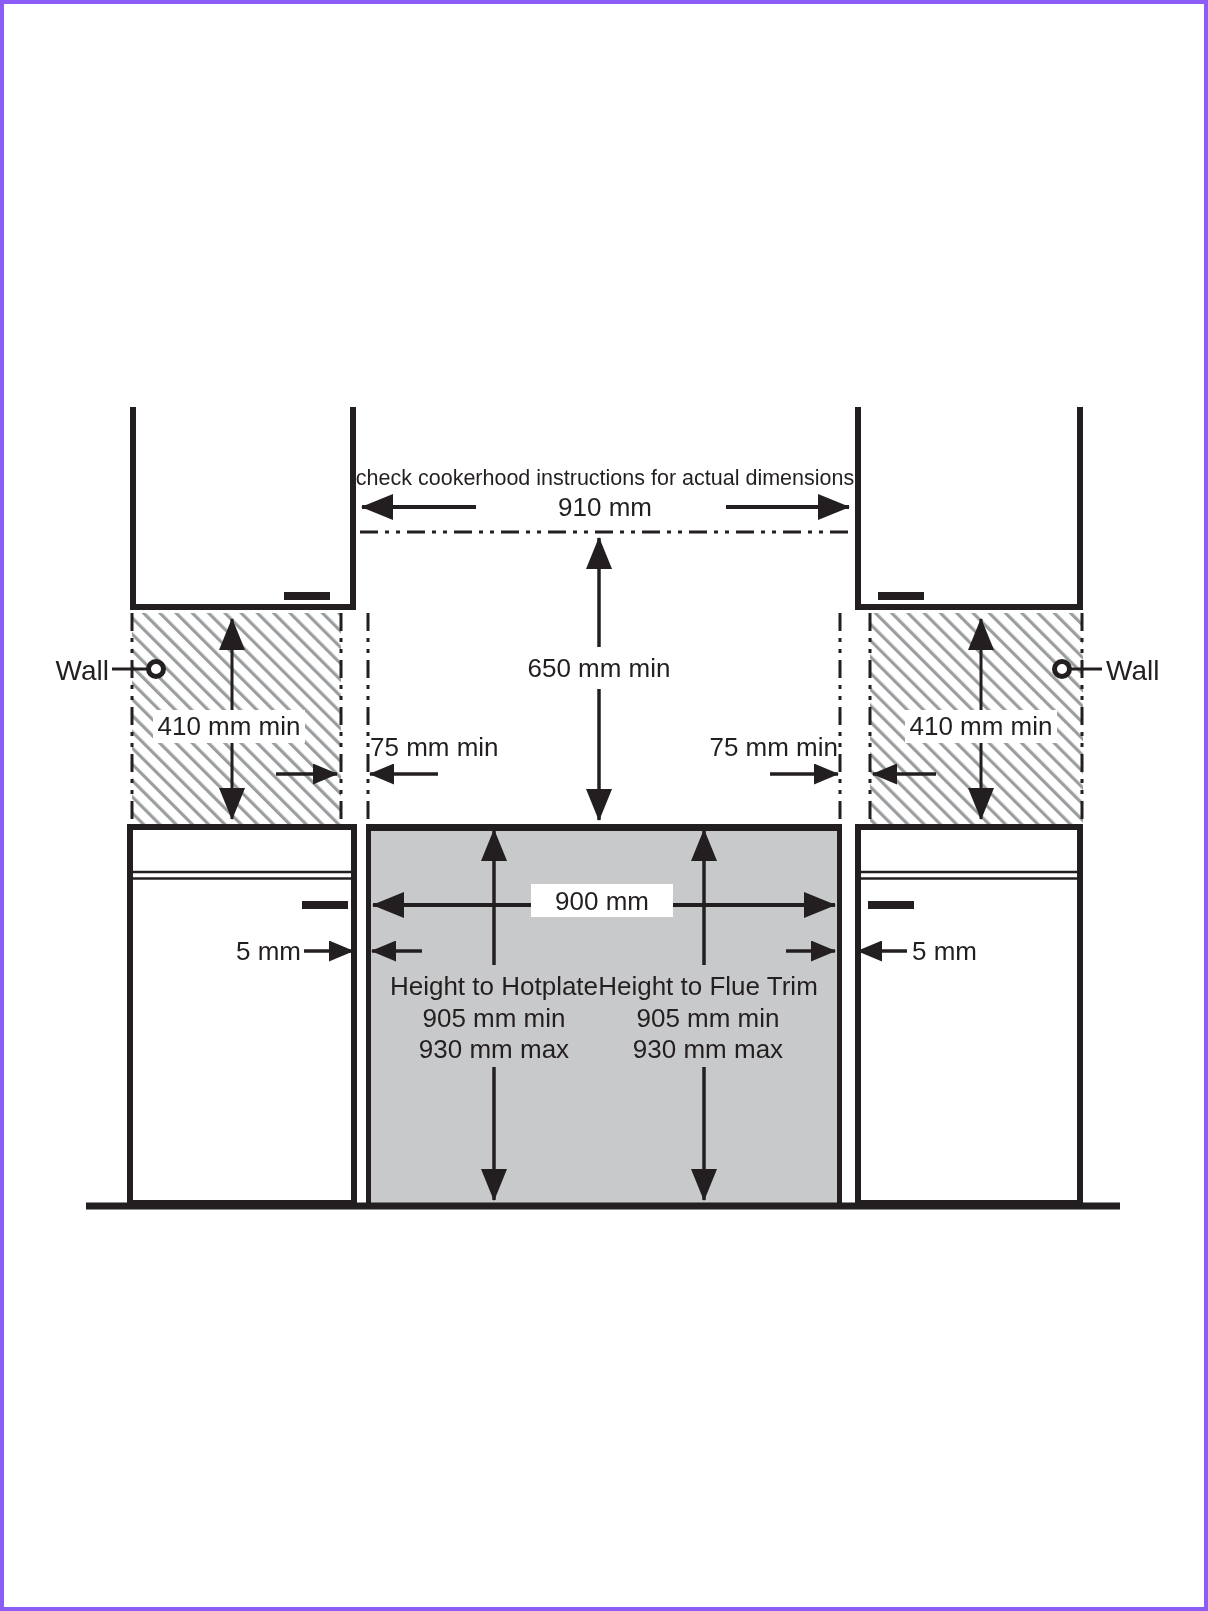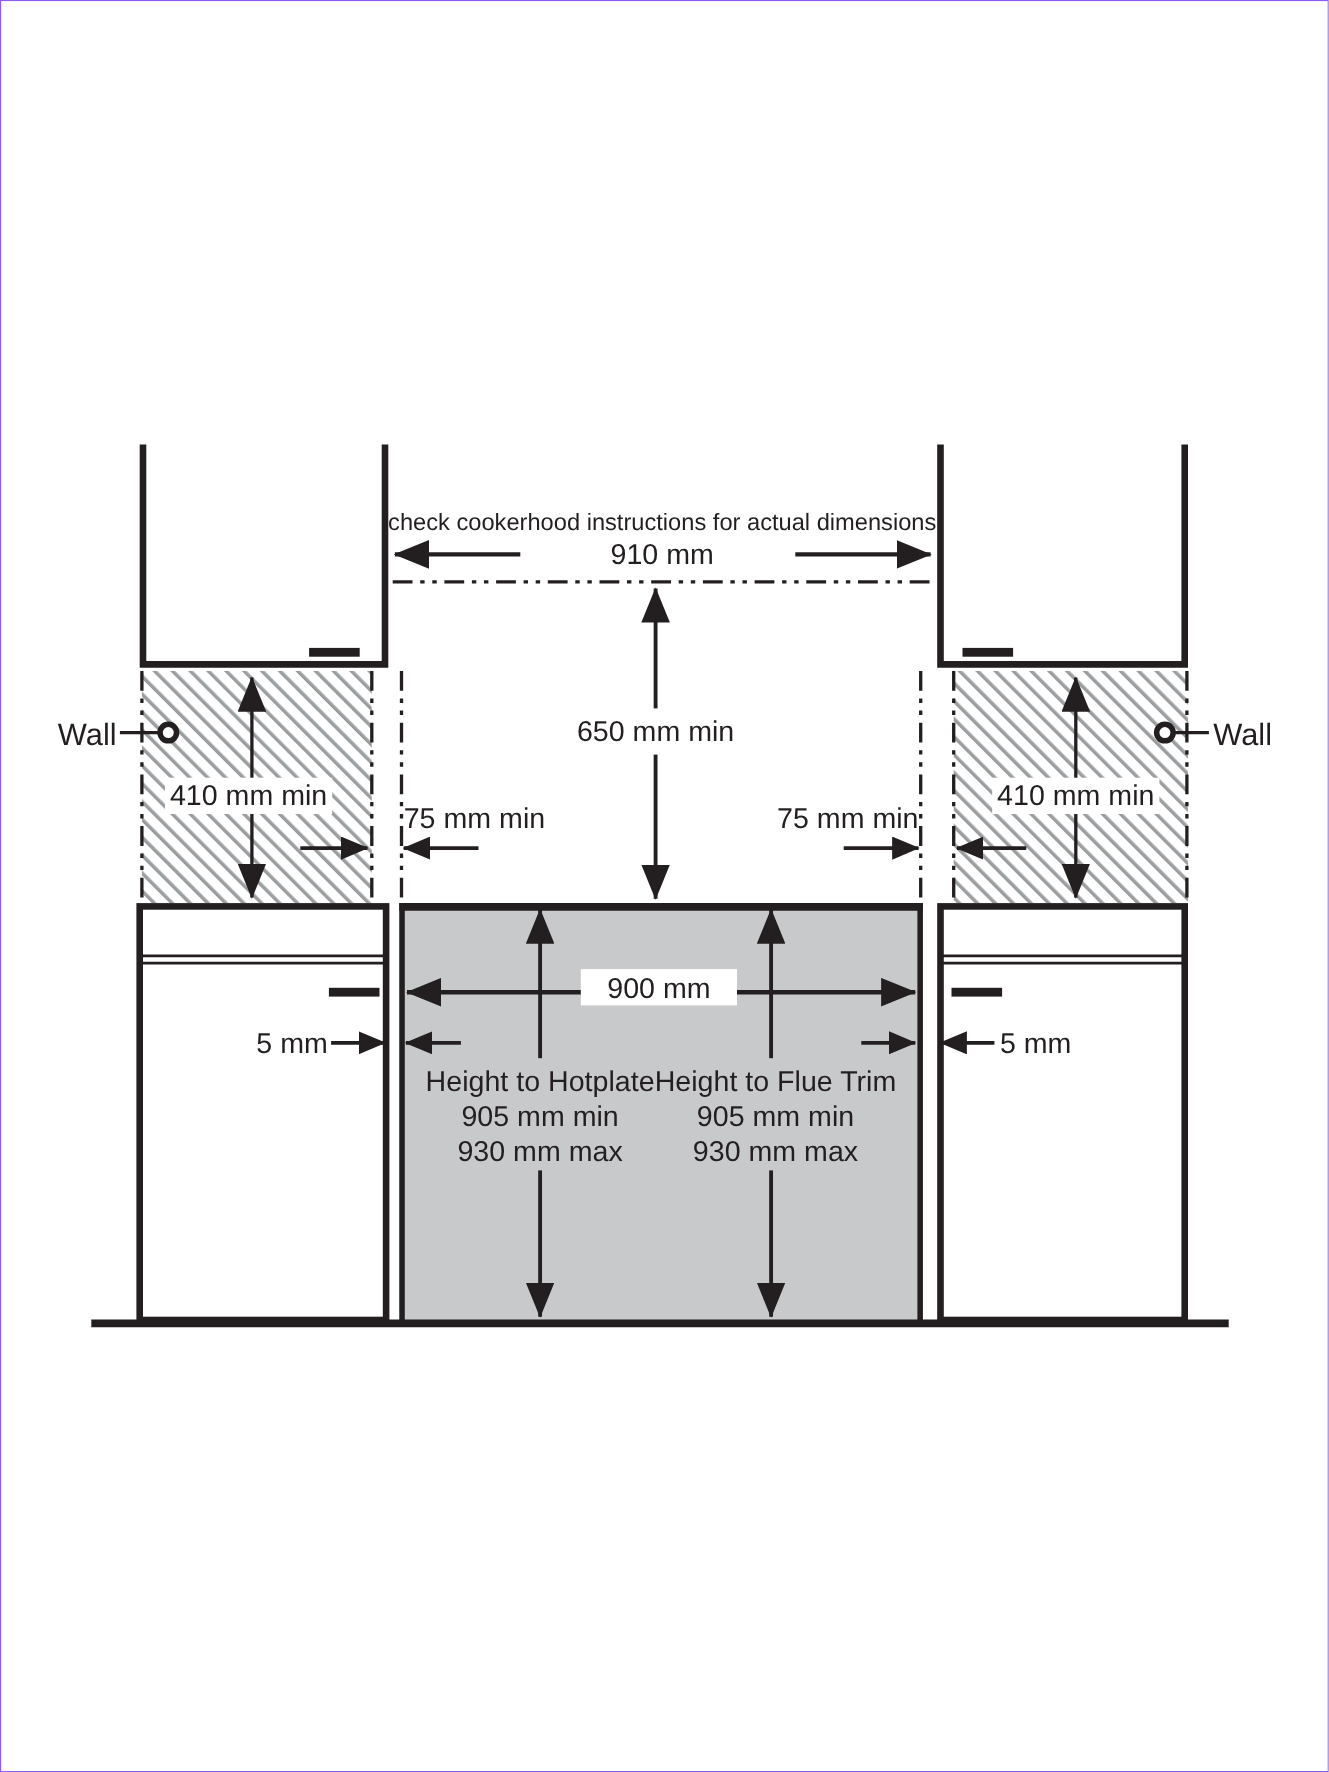--- a/index.html
+++ b/index.html
@@ -2,21 +2,21 @@
 <html><head>
 <meta charset="utf-8">
 <style>
   html, body { margin: 0; padding: 0; background: #ffffff; }
   .stage {
     position: relative;
     width: 1208px;
     height: 1611px;
     background: #ffffff;
     box-sizing: border-box;
-    border: 1px solid #8b5cf6;
+    border: 4px solid #8b5cf6;
     overflow: hidden;
   }
   svg { display: block; width: 1208px; height: 1611px; }
   text {
     font-family: "Liberation Sans", sans-serif;
     fill: #231f20;
   }
   .dim   { font-size: 26px; }
   .note  { font-size: 21.5px; }
   .wall  { font-size: 28px; }

